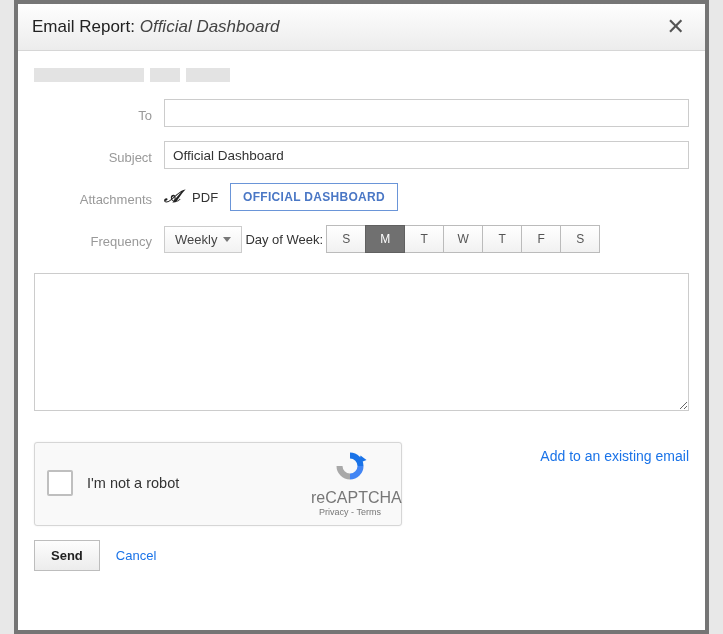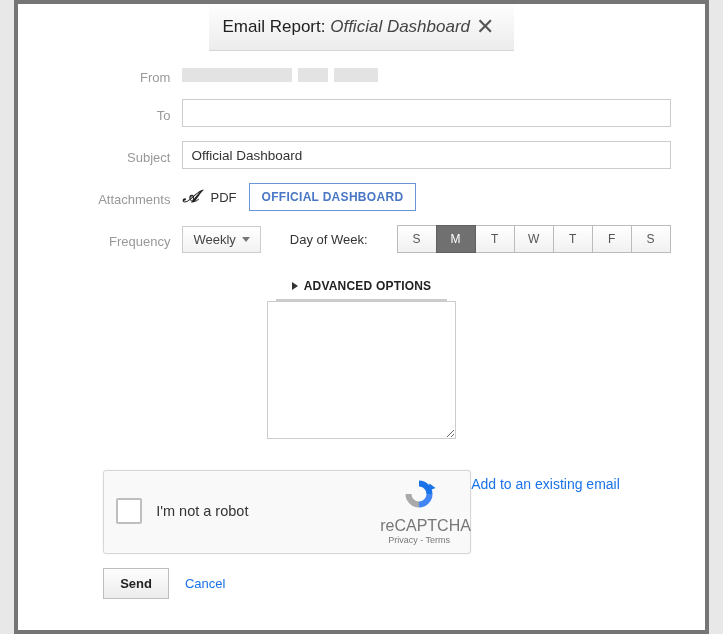--- a/index.html
+++ b/index.html
@@ -16,21 +16,20 @@
     position: absolute;
     left: 14px;
     top: 0;
     right: 14px;
     bottom: 0;
     background: #fff;
     border: 4px solid #757575;
     border-top: 4px solid #757575;
     display: flex;
     flex-direction: column;
-    align-items: center;
   }
   .titlebar {
     background: linear-gradient(#fefefe, #ececec);
     border-bottom: 1px solid #d6d6d6;
     padding: 10px 14px;
     display: flex;
     align-items: center;
     justify-content: space-between;
   }
   .titlebar .title { font-size: 17px; color: #222; }
@@ -79,21 +78,21 @@
   .chip-btn {
     border: 1px solid #6a95d8;
     color: #4a77c5;
     background: #fff;
     padding: 6px 12px;
     font-size: 12px;
     font-weight: bold;
     letter-spacing: .3px;
     cursor: pointer;
   }
-  .freq-row { display: flex; align-items: center; gap: 29px; }
+  .freq-row { display: flex; align-items: center; gap: 3px; }
   .dropdown {
     border: 1px solid #ccc;
     background: linear-gradient(#fff,#f2f2f2);
     padding: 5px 10px;
     font-size: 13px;
     color: #444;
     cursor: pointer;
     display: inline-flex;
     align-items: center;
     gap: 6px;
@@ -191,21 +190,20 @@
   <div class="titlebar">
     <div class="title">
       <span class="prefix">Email Report: </span><span class="name">Official Dashboard</span>
     </div>
     <div class="close-x">✕</div>
   </div>
 
   <div class="body">
 
     <div class="row">
-      <div class="lbl">From</div>
       <div class="val">
         <div class="redacted">
           <span style="width:110px"></span>
             <span style="width:30px"></span>
             <span style="width:44px"></span>
         </div>
       </div>
     </div>
 
     <div class="row">
@@ -246,24 +244,20 @@
             <button>W</button>
             <button>T</button>
             <button>F</button>
             <button>S</button>
           </div>
       </div>
     </div>
 
   </div>
 
-  <div class="adv">
-    <span class="tri"></span>
-    <span>ADVANCED OPTIONS</span>
-  </div>
 
   <div class="msgwrap">
     <textarea class="msgbox" style=""></textarea>
   </div>
 
   <div class="footer">
     <div class="footer-top">
       <div class="recaptcha">
         <div class="cb"></div>
         <div class="rc-label">I'm not a robot</div>

